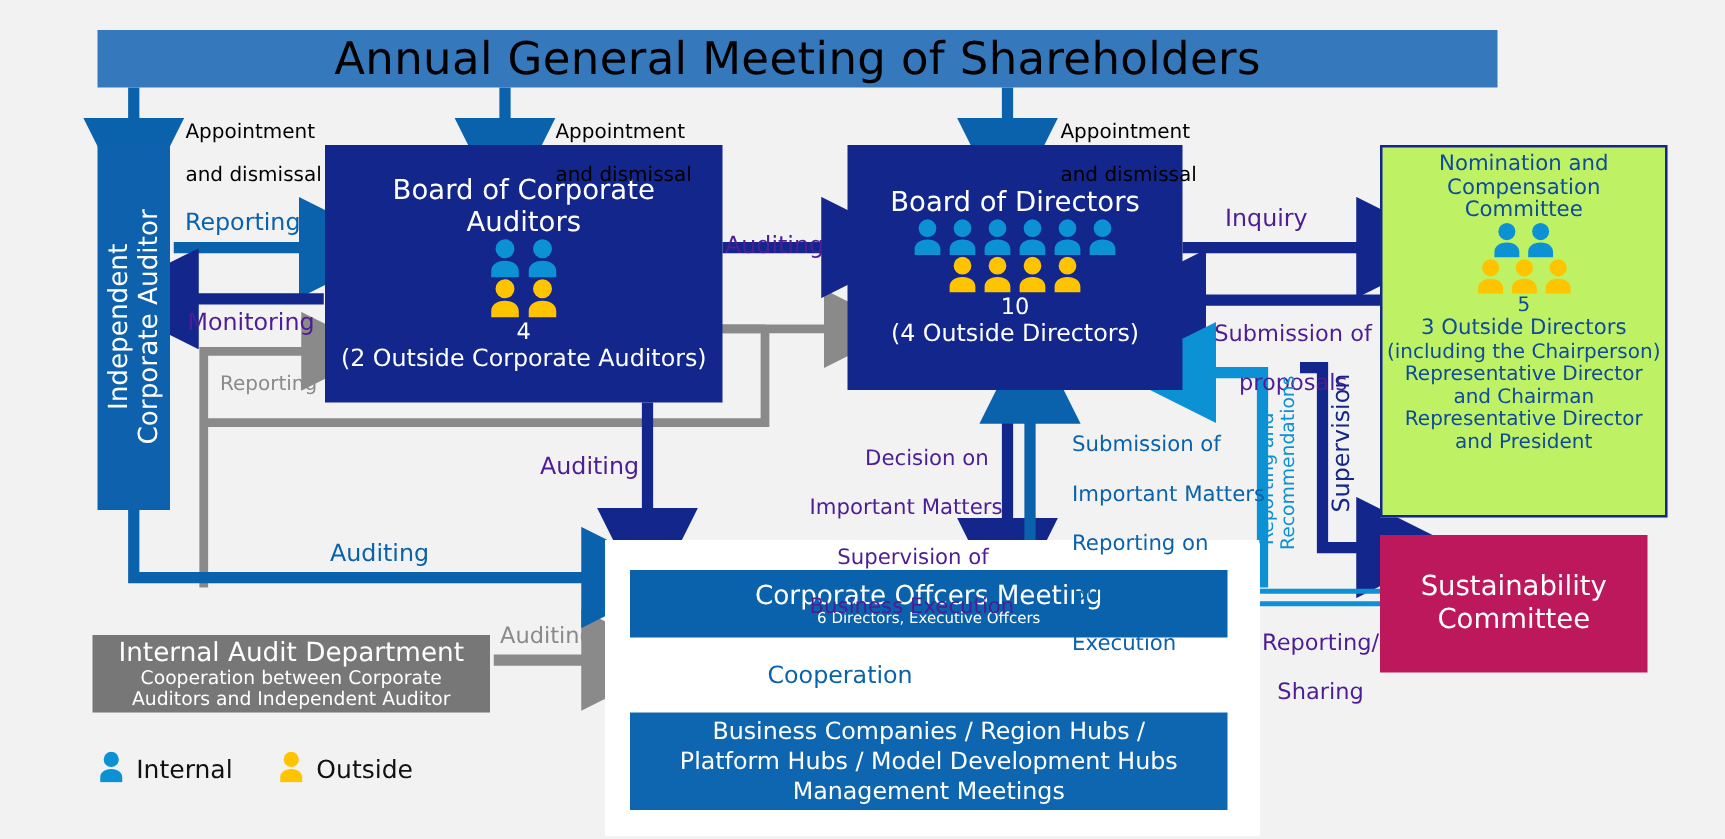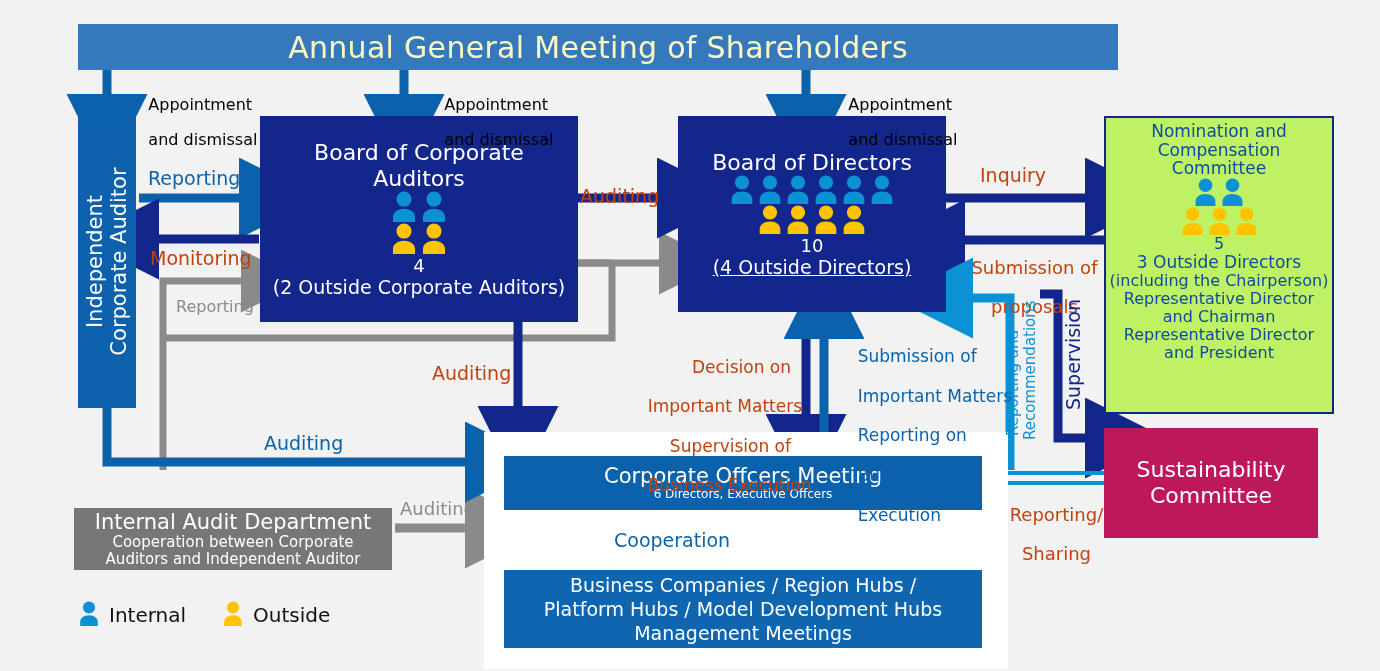--- a/index.html
+++ b/index.html
@@ -5,38 +5,38 @@
 <style>
   html,body{margin:0;padding:0;background:#f2f2f2;}
   body{font-family:"DejaVu Sans","Liberation Sans",sans-serif;}
   #stage{position:relative;width:1380px;height:671px;background:#f2f2f2;overflow:hidden;}
   #svgroot{position:absolute;left:0;top:0;width:1380px;height:671px;}
 
   .box{position:absolute;box-sizing:border-box;display:flex;flex-direction:column;
        align-items:center;justify-content:center;text-align:center;}
 
   
-  #agm{left:78px;top:24px;width:1040px;height:46px;background:#3579bc;color:#fef9c3;
-       font-size:30px;letter-spacing:.3px;}
+  #agm{left:78px;top:24px;width:1120px;height:46px;background:#3579bc;color:#000000;
+       font-size:36px;letter-spacing:.3px;}
 
   
   #ica{left:78px;top:116px;width:58px;height:292px;background:#0e62ad;color:#fff;}
   #ica .vtext{transform:rotate(-90deg);white-space:nowrap;font-size:21px;line-height:1.12;}
 
   
   #bca{left:260px;top:116px;width:318px;height:206px;background:#12268c;color:#fff;}
   #bca .ttl{font-size:22px;line-height:1.14;}
   #bca .num{font-size:18px;margin-top:1px;}
   #bca .sub{font-size:19px;}
 
   
   #bod{left:678px;top:116px;width:268px;height:196px;background:#12268c;color:#fff;}
   #bod .ttl{font-size:22px;}
   #bod .num{font-size:18px;margin-top:1px;}
-  #bod .sub{font-size:19px;text-decoration:underline;}
+  #bod .sub{font-size:19px;}
 
   
   #nom{left:1104px;top:116px;width:230px;height:298px;background:#bef264;color:#0f4a9c;
        border:2px solid #12268c;padding:4px 3px 3px;justify-content:flex-start;}
   #nom .ttl{font-size:17px;line-height:1.1;}
   #nom .num{font-size:16px;margin-top:-1px;}
   #nom .l1{font-size:17px;line-height:1.12;}
   #nom .l2{font-size:16px;line-height:1.12;}
 
   
@@ -54,21 +54,21 @@
   #com .sub{font-size:12px;line-height:1.1;}
   #bus{left:504px;top:570px;width:478px;height:78px;background:#0e66b0;color:#fff;font-size:19px;line-height:1.27;}
 
   
   #legend{position:absolute;left:78px;top:595px;height:40px;display:flex;align-items:center;gap:9px;}
   #legend .lb{font-size:20px;color:#111;}
   #legend .gap{width:18px;}
 
   
   .lbl{position:absolute;font-size:16px;line-height:1.1;color:#000000;white-space:pre;}
-  .lbl.nv{color:#c2410c;}
+  .lbl.nv{color:#4c1d95;}
   .lbl.bl{color:#0a62ac;}
   .lbl.gy{color:#8a8a8a;}
   .lbl.c{text-align:center;}
   .lbl.r{text-align:right;}
   .vlbl{position:absolute;color:#12268c;font-size:16px;white-space:nowrap;
         transform-origin:0 0;transform:rotate(-90deg);}
   .vlbl.lt{color:#0c92d4;}
 
   .people{display:flex;gap:2px;justify-content:center;}
   .prow{display:flex;gap:2px;}

